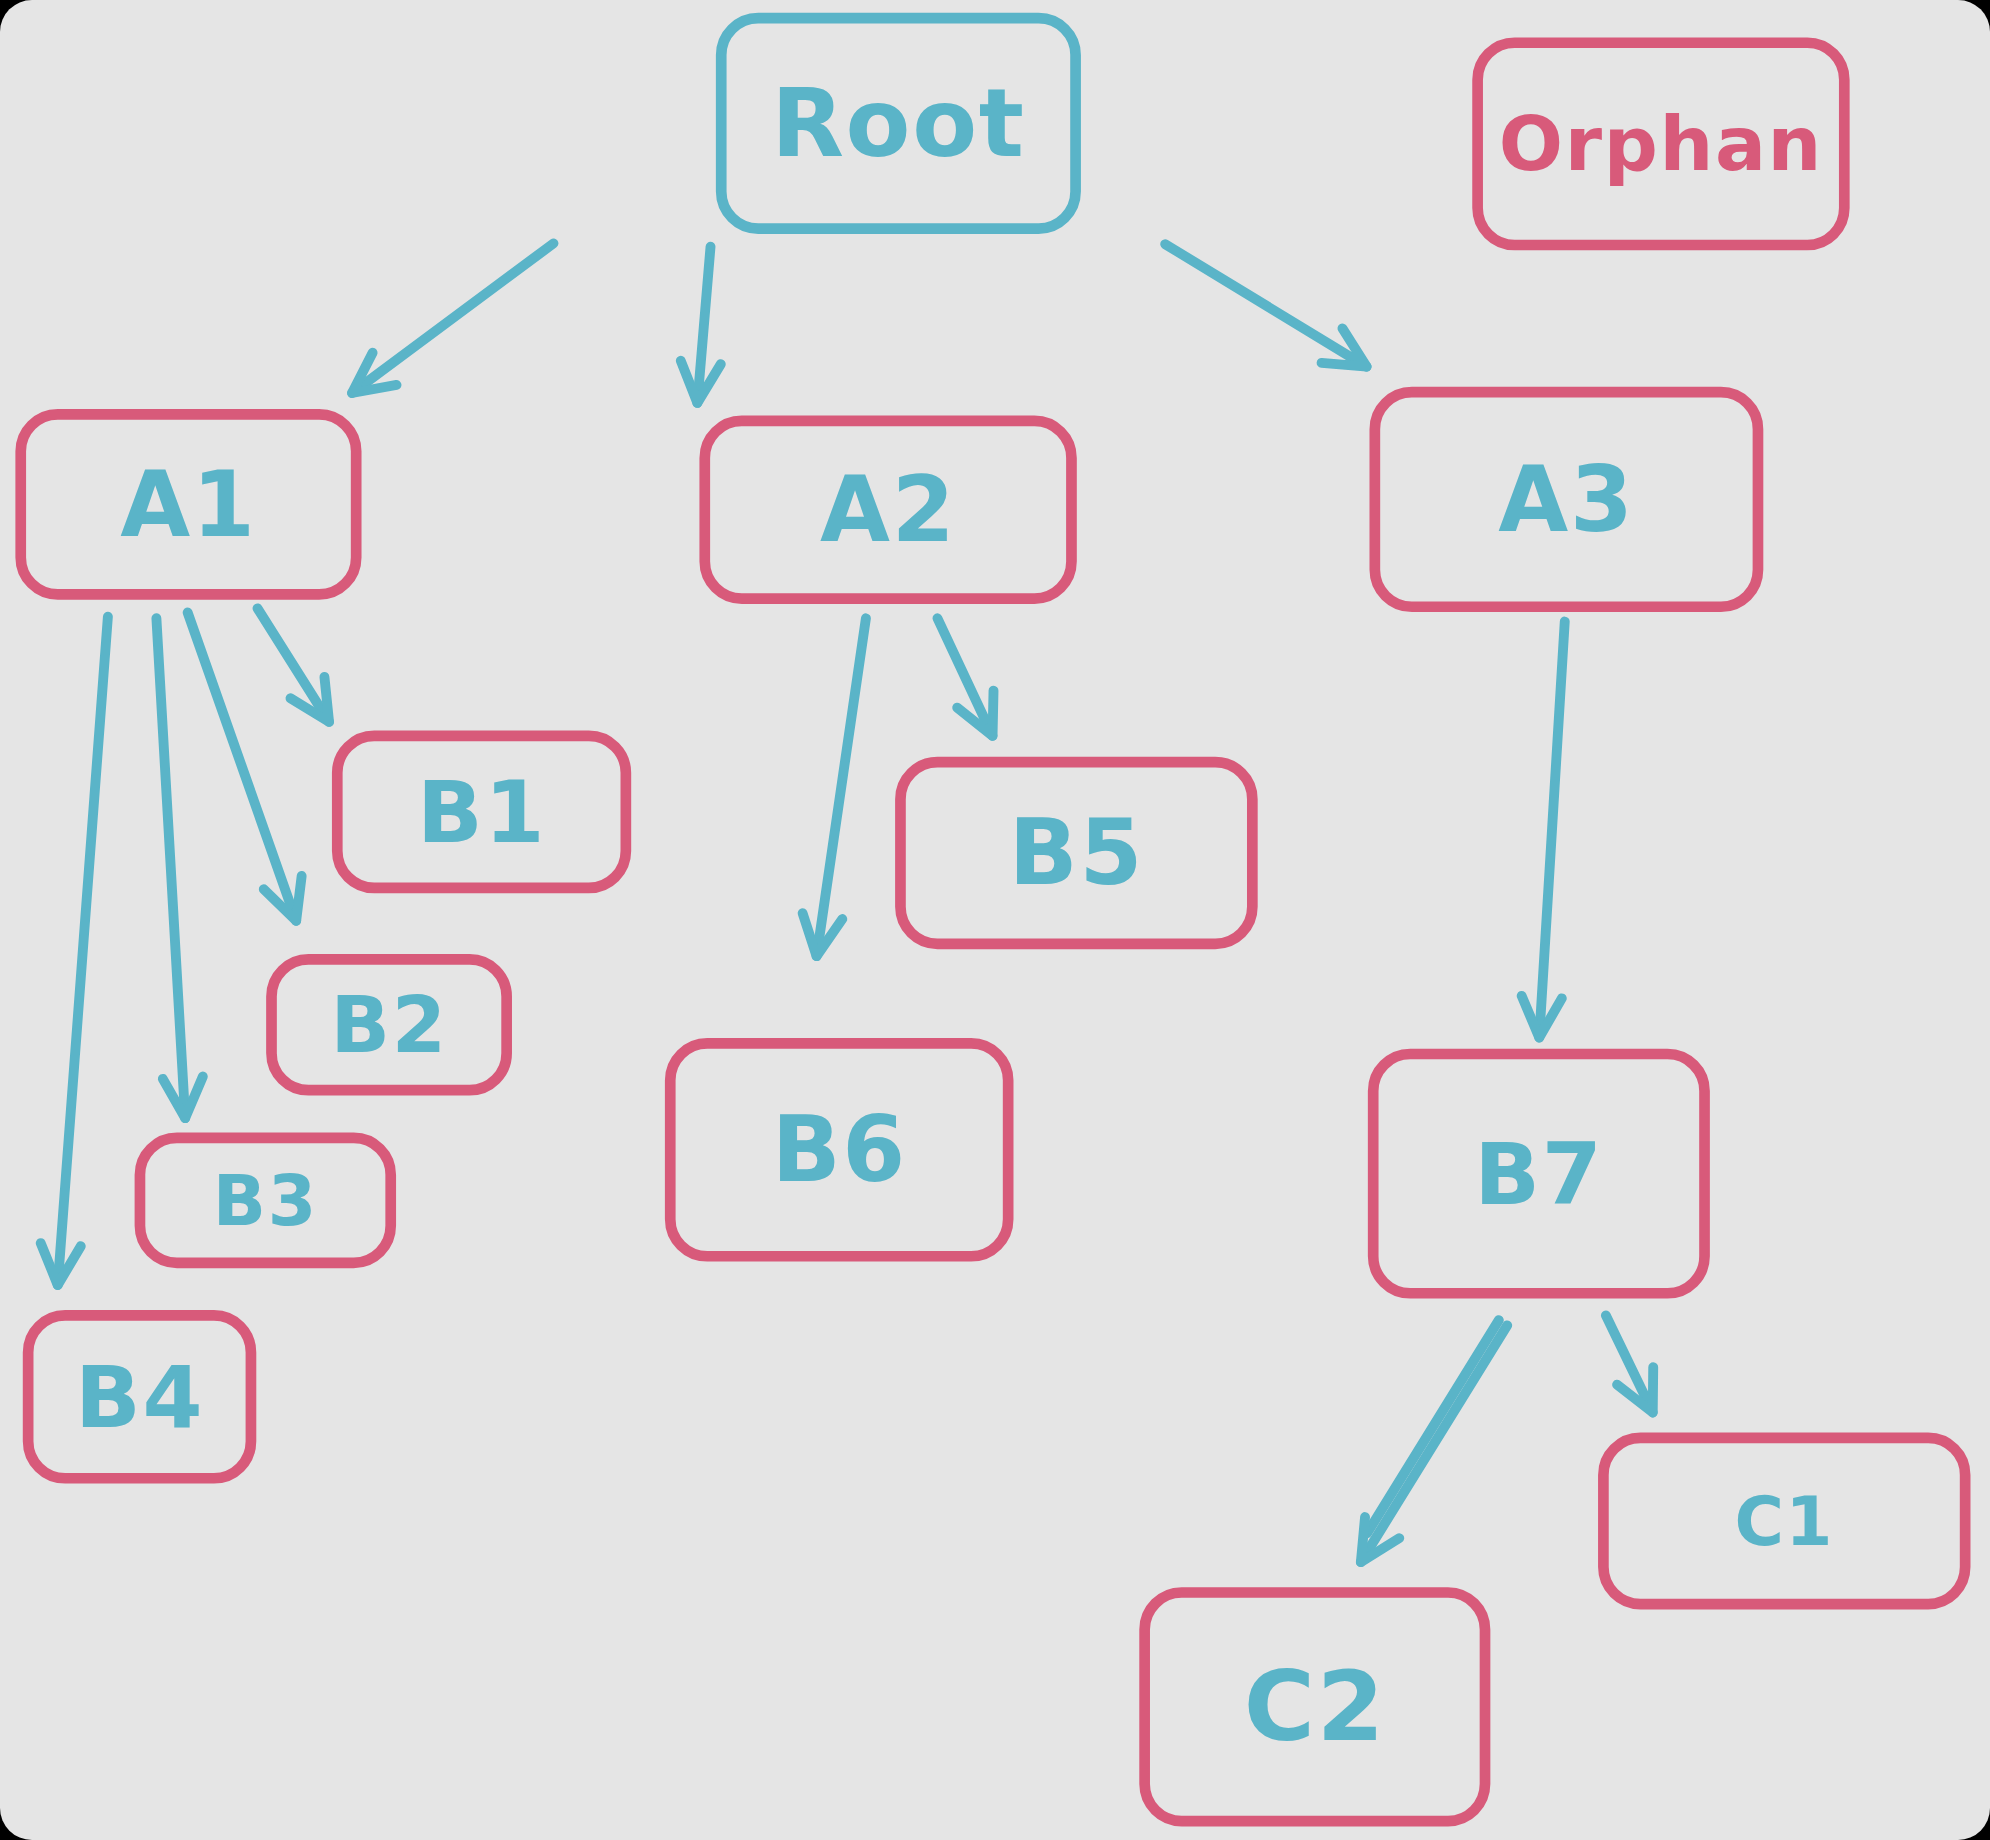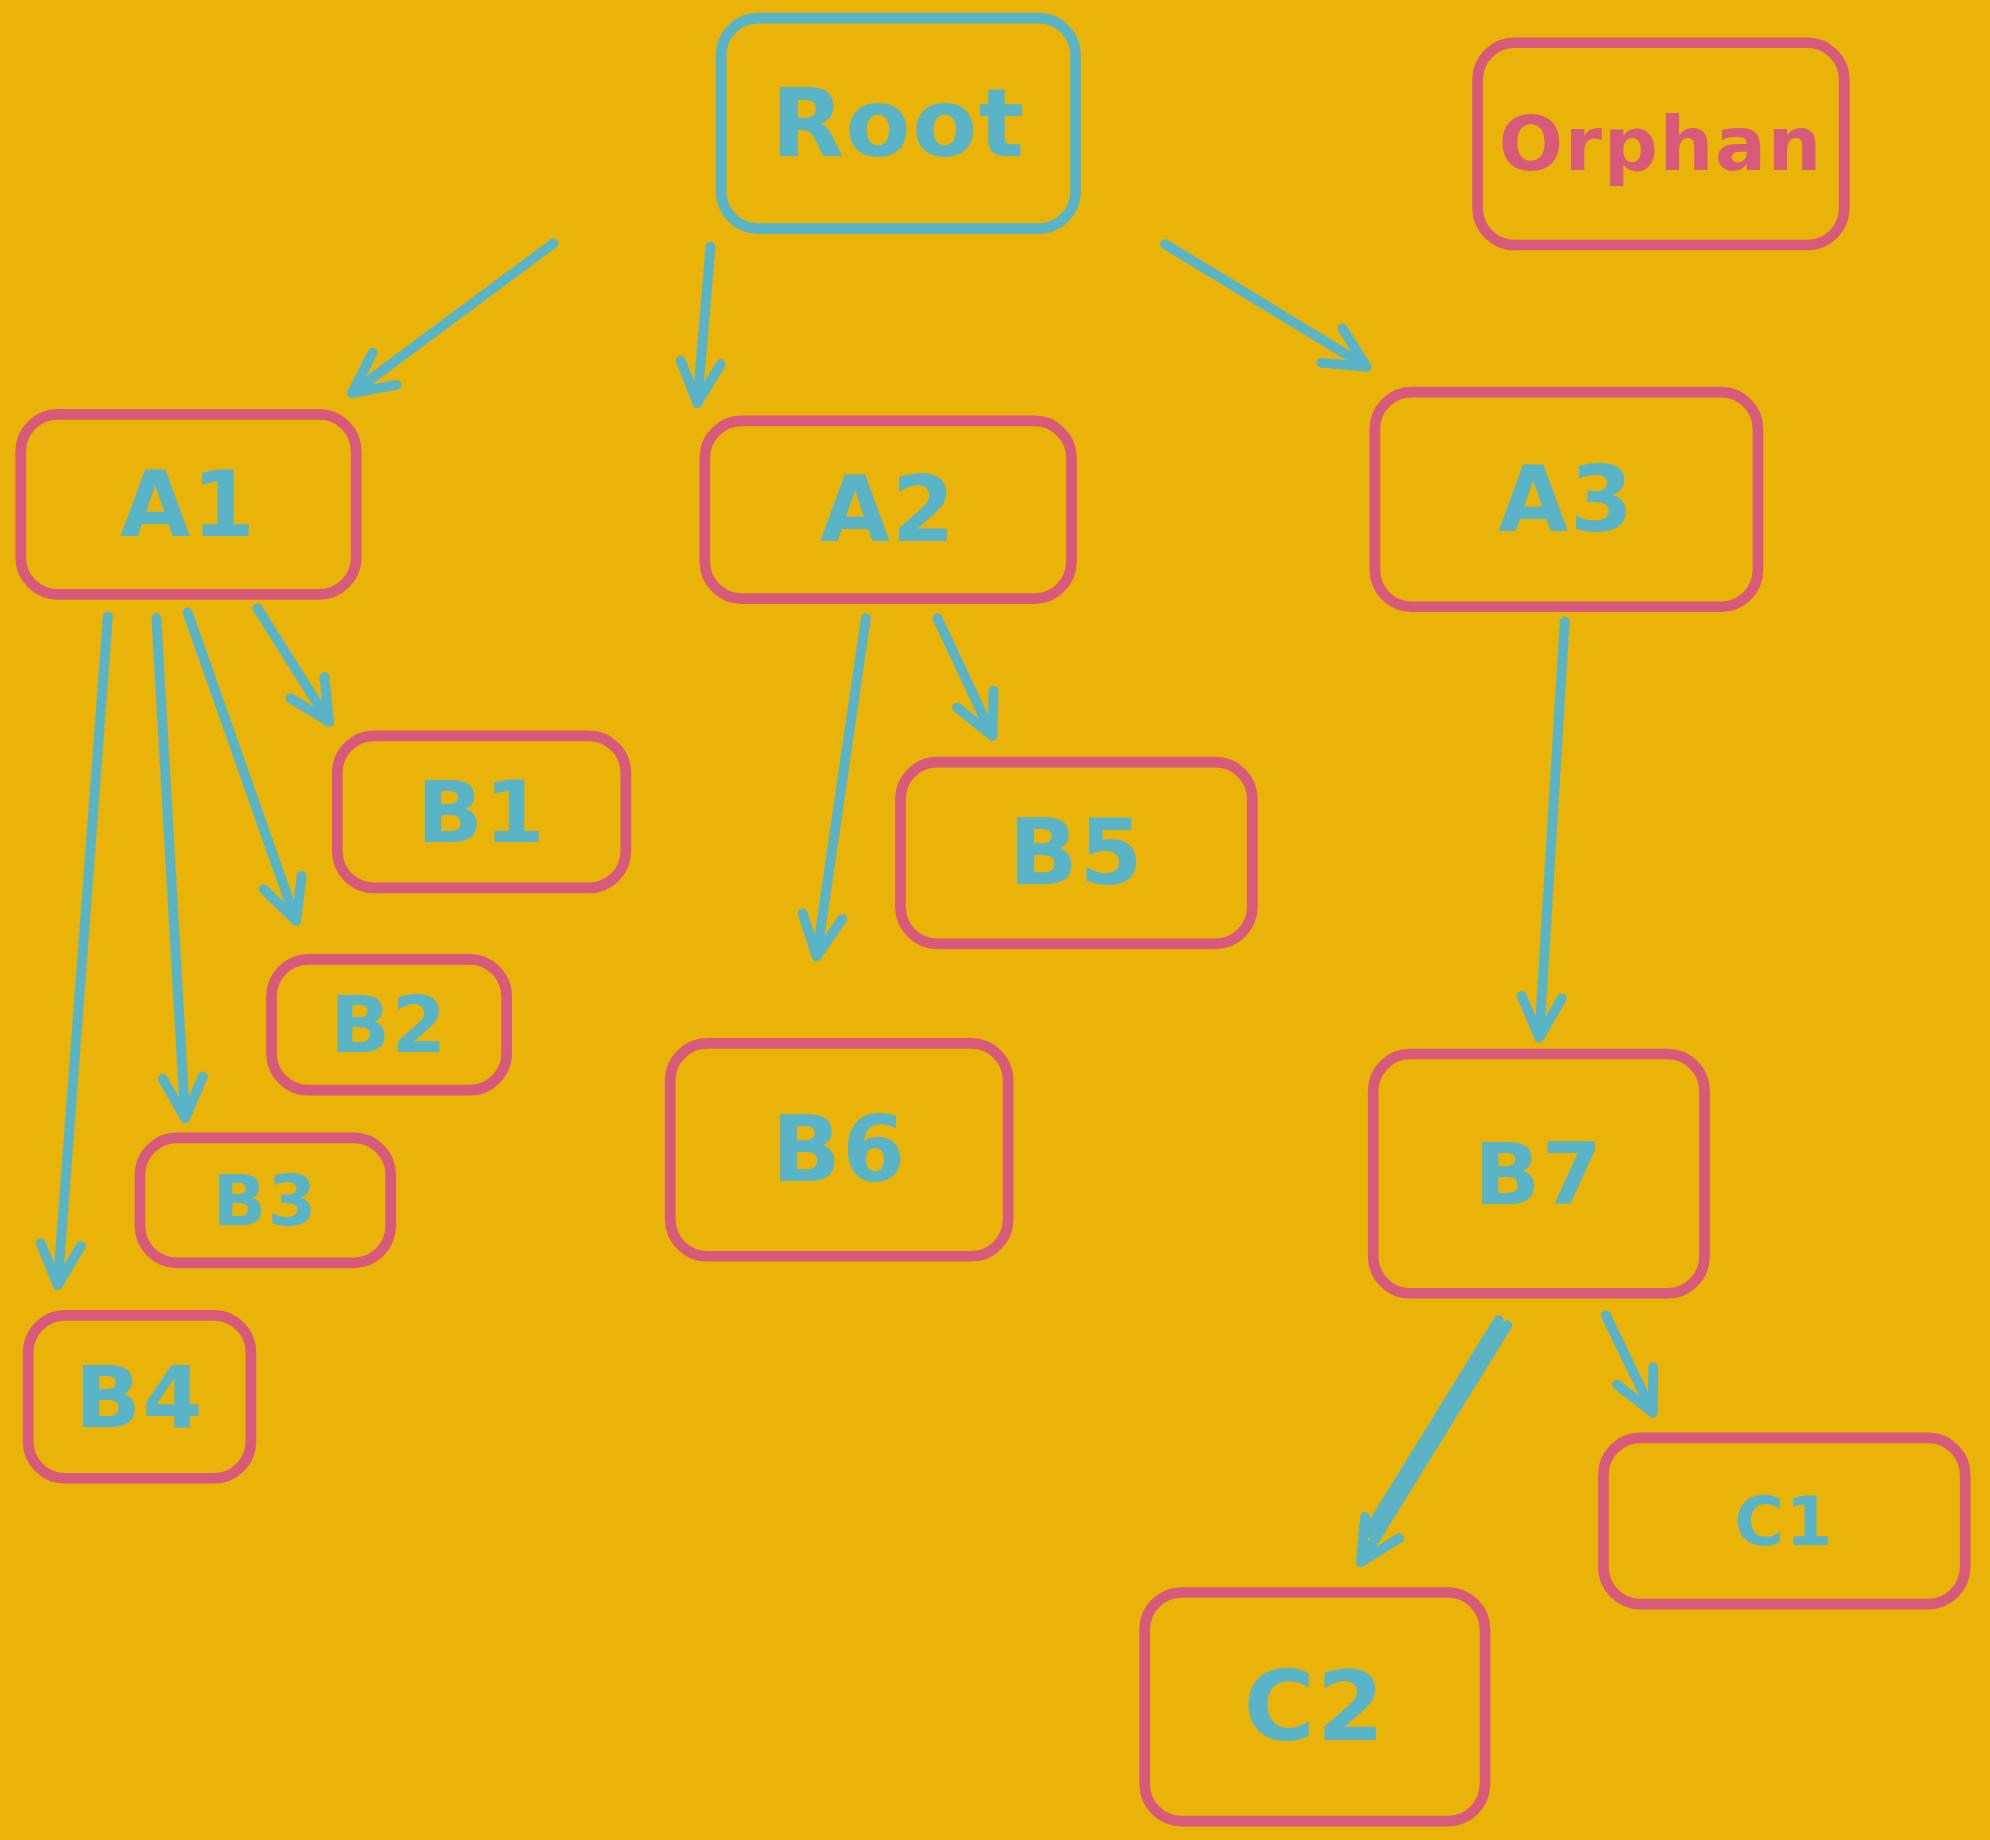--- a/index.html
+++ b/index.html
@@ -3,22 +3,23 @@
 <meta charset="utf-8">
 <style>
   html, body {
     margin: 0;
     padding: 0;
     background: #000000;
   }
   .canvas {
     width: 100vw;
     height: 100vh;
-    background: #eab308;
+    background: #e5e5e5;
     overflow: hidden;
+    border-radius: 32px;
   }
   svg {
     display: block;
     width: 100%;
     height: 100%;
   }
   text {
     font-family: "DejaVu Sans", "Liberation Sans", sans-serif;
     font-weight: bold;
     letter-spacing: 2px;

